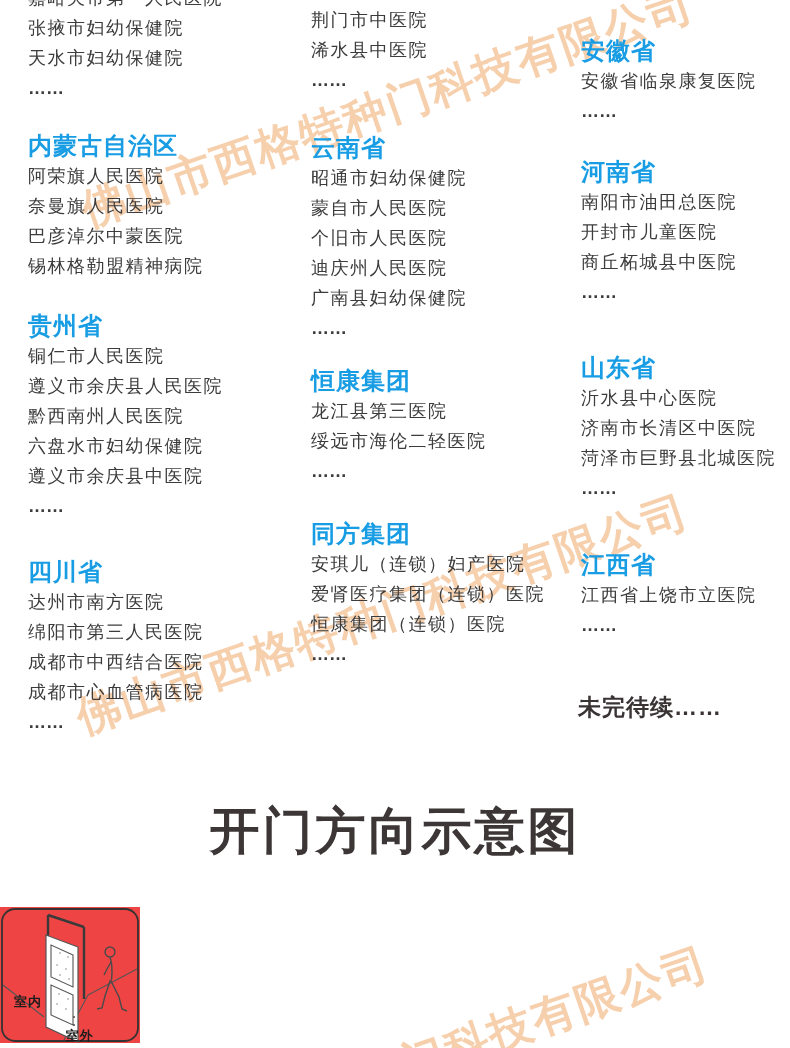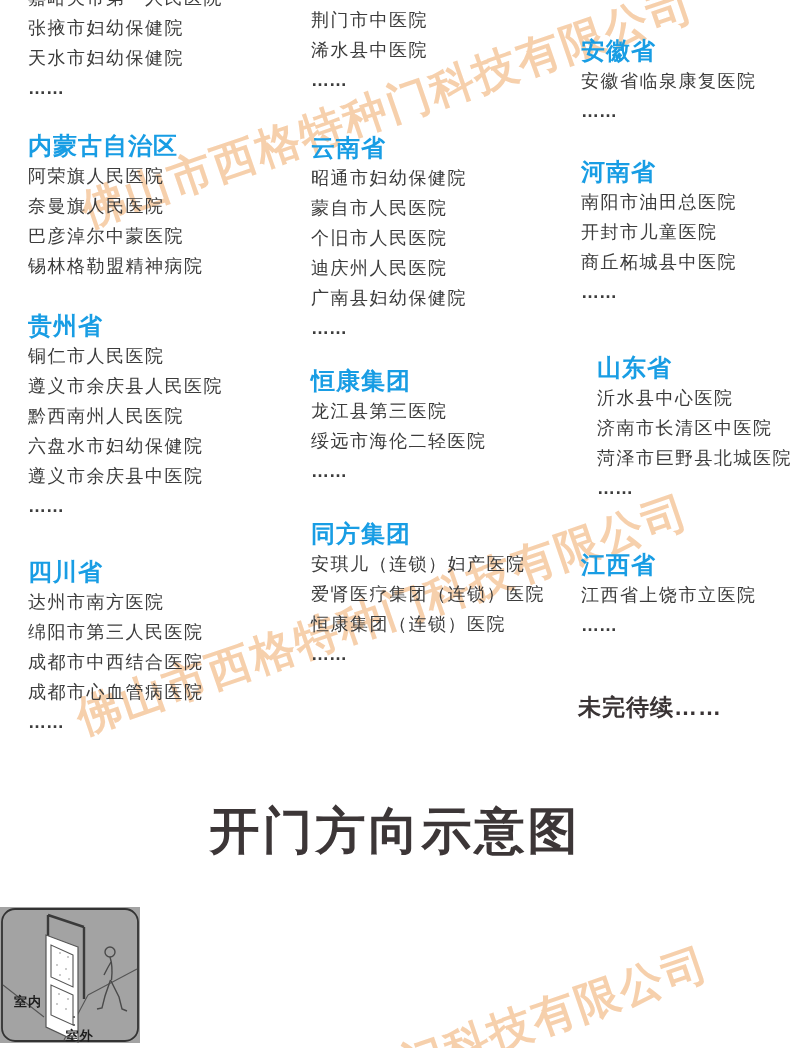--- a/index.html
+++ b/index.html
@@ -33,21 +33,21 @@
   #col1 .section:nth-child(1){top:-17px;}
   #col1 .section:nth-child(2){top:131px;}
   #col1 .section:nth-child(3){top:311px;}
   #col1 .section:nth-child(4){top:557px;}
   #col2 .section:nth-child(1){top:5px;}
   #col2 .section:nth-child(2){top:133px;}
   #col2 .section:nth-child(3){top:366px;}
   #col2 .section:nth-child(4){top:519px;}
   #col3 .section:nth-child(1){top:36px;}
   #col3 .section:nth-child(2){top:157px;}
-  #col3 .section:nth-child(3){top:353px;margin-left:16px;}
+  #col3 .section:nth-child(3){top:353px;}
   #col3 .section:nth-child(4){top:550px;}
   .sec-header{
     height:30px;line-height:30px;font-size:24px;font-weight:700;
     color:var(--blue);letter-spacing:1px;white-space:nowrap;
   }
   .item{
     height:30px;line-height:30px;font-size:18px;color:var(--body);
     letter-spacing:1.5px;white-space:nowrap;
   }
   .item.dots{letter-spacing:0;font-weight:700;}
@@ -58,21 +58,21 @@
     white-space:nowrap;
   }
   
   .diagram-title{
     position:absolute;left:0;right:0;top:799px;z-index:2;margin:0;
     text-align:center;font-size:50px;line-height:64px;font-weight:700;
     color:#3c3637;letter-spacing:3px;
   }
   .cell{
     position:absolute;top:907px;width:140px;height:136px;z-index:2;
-    background:#a3a3a3;
+    background:#ef4444;
   }
   .cell:nth-of-type(1){left:62px;}
   .cell:nth-of-type(2){left:240px;}
   .cell:nth-of-type(3){left:413px;}
   .cell:nth-of-type(4){left:597px;}
   .cell svg{position:absolute;left:0;top:0;}
   .cell .box{fill:none;stroke:#333;stroke-width:1.8;}
   .cell .thin{fill:none;stroke:#555;stroke-width:1.1;}
   .cell .jamb{fill:none;stroke:#3a3a3a;stroke-width:2.4;}
   .cell .leaf{fill:#fff;stroke:#555;stroke-width:1.2;}

